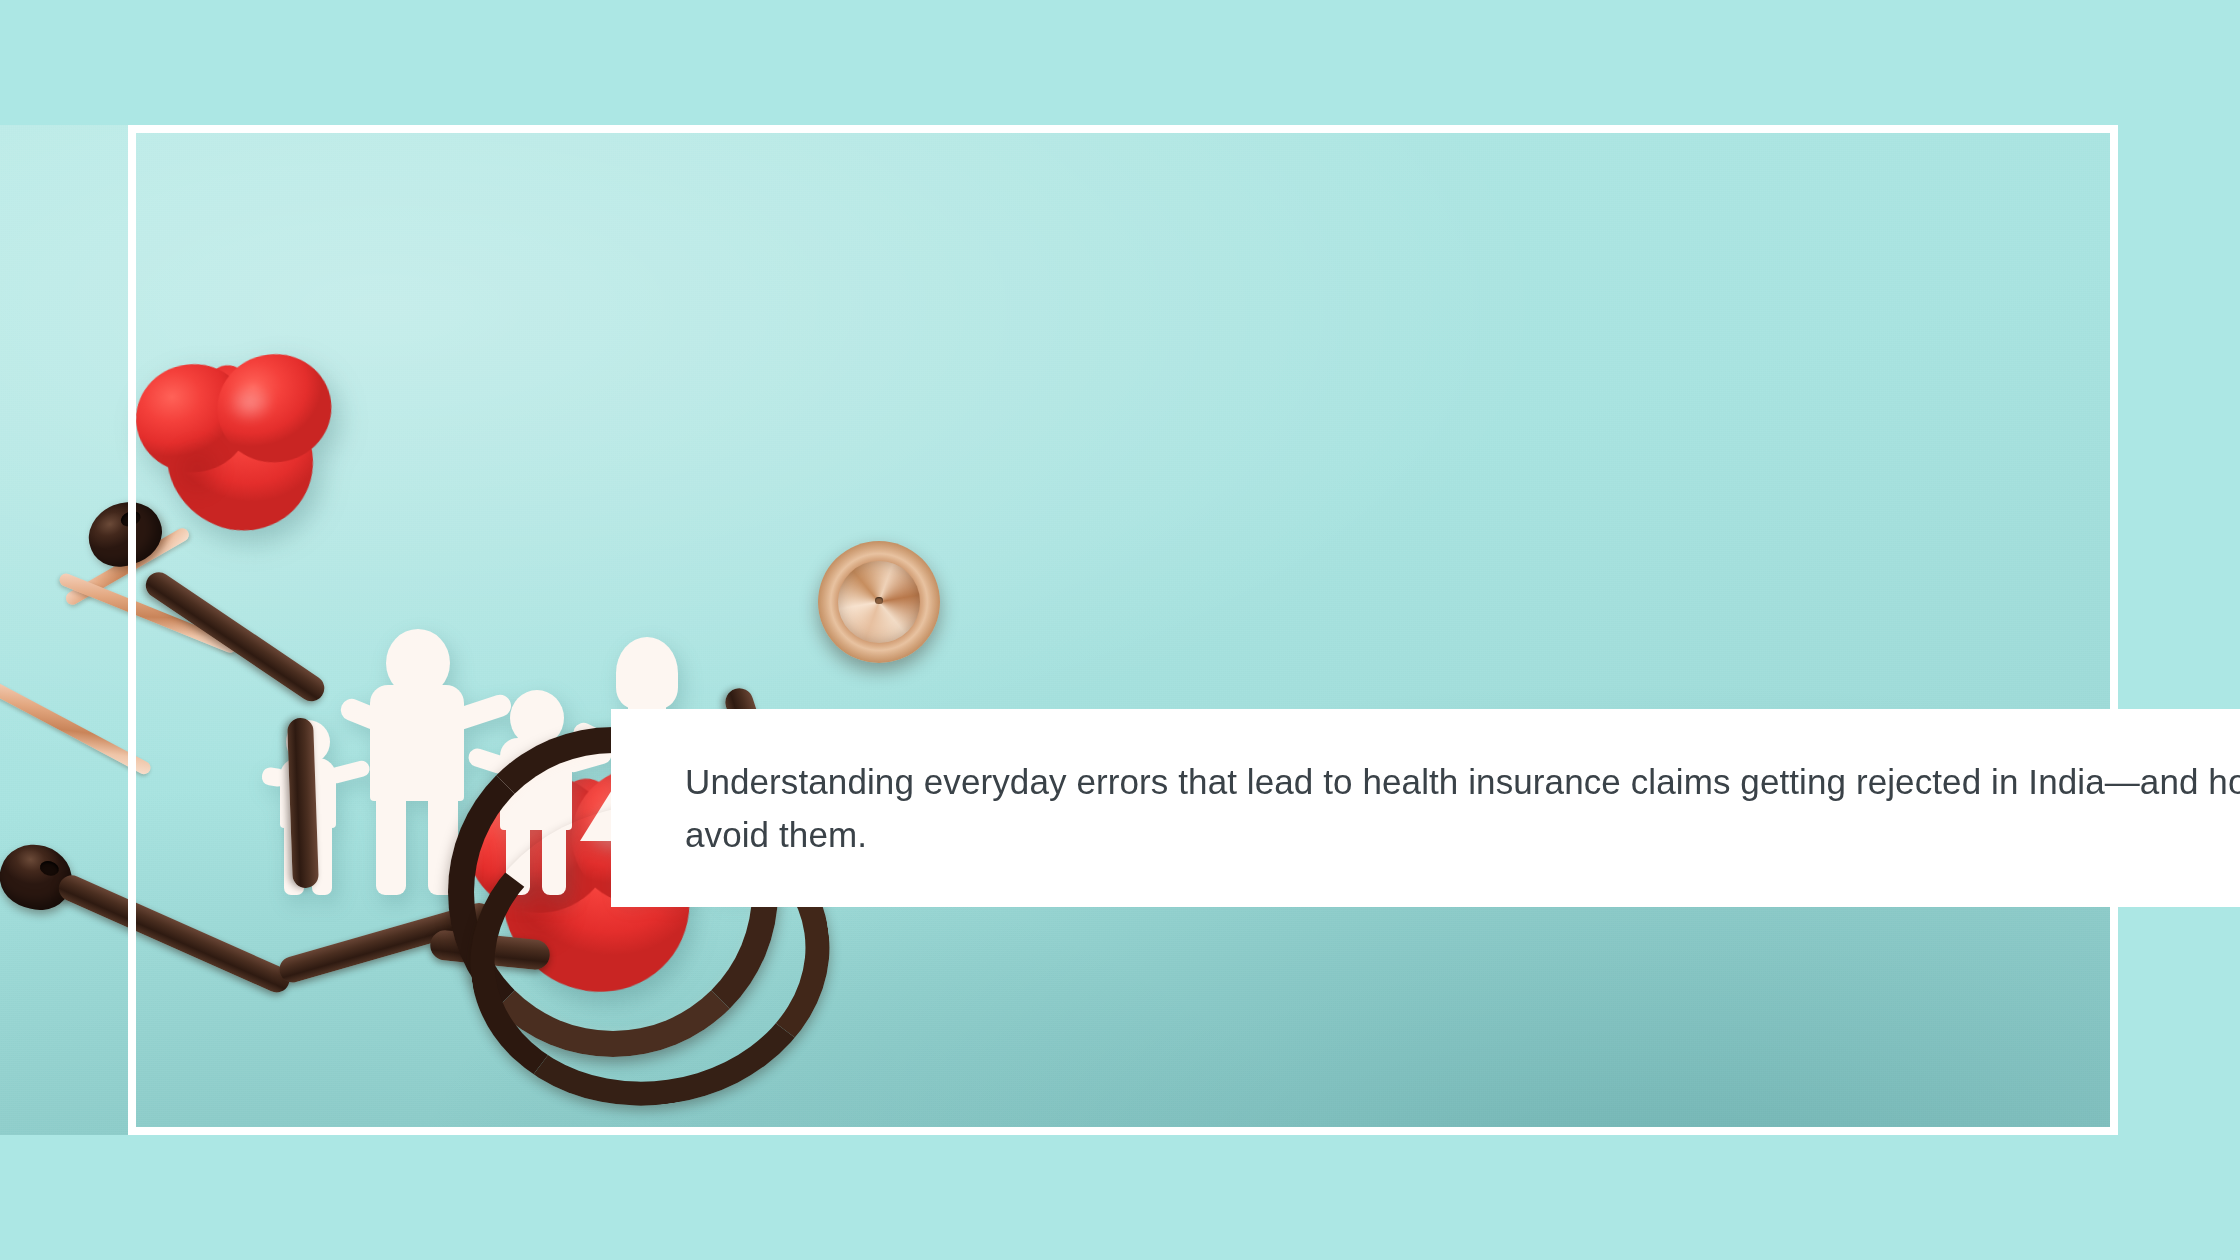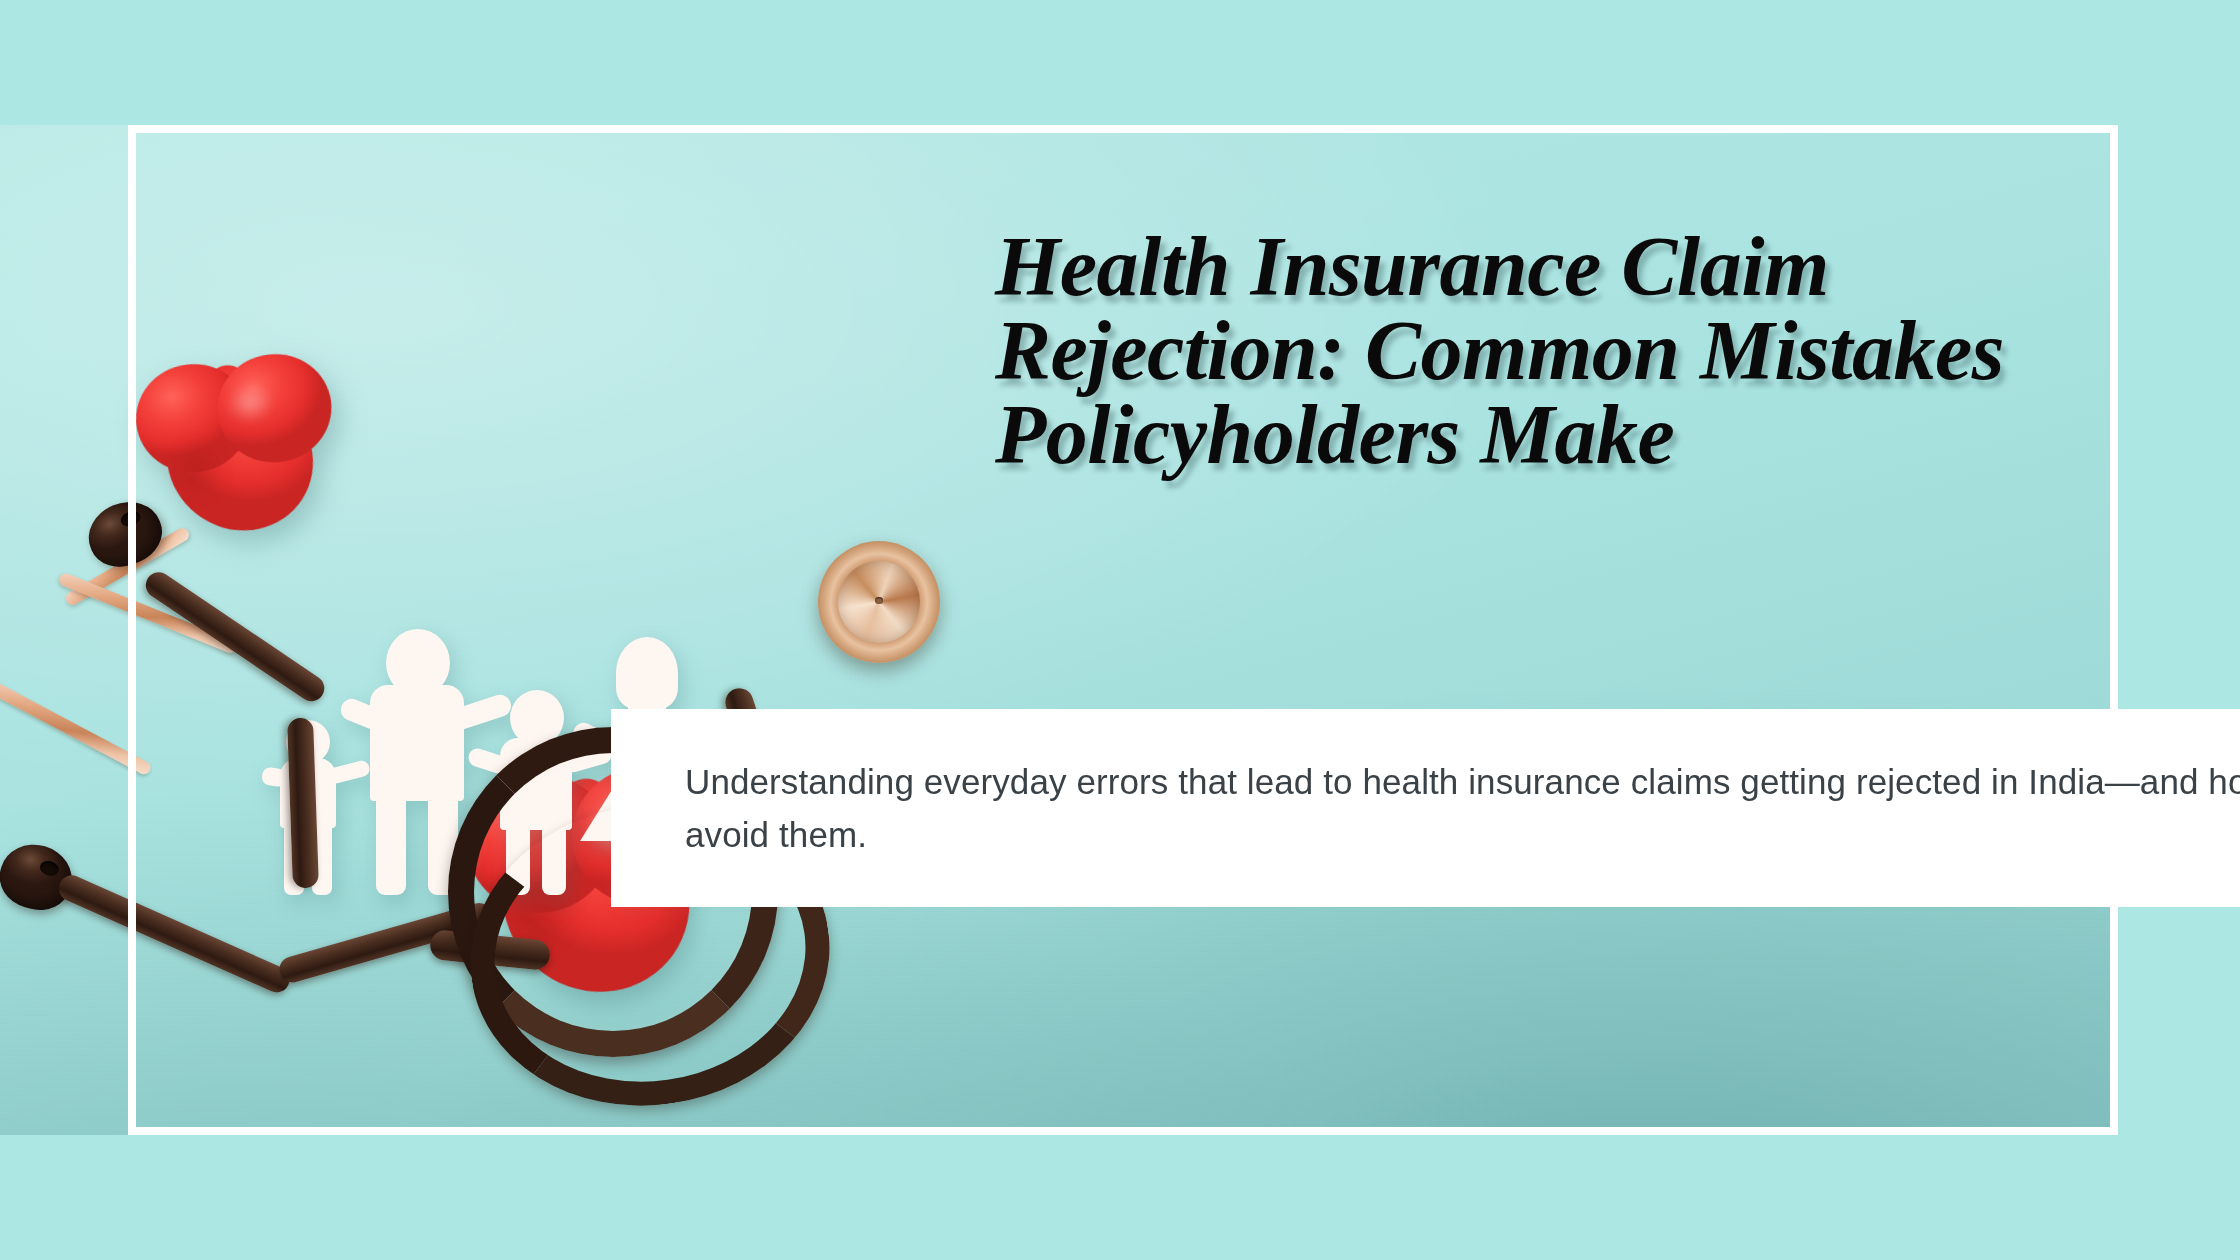--- a/index.html
+++ b/index.html
@@ -297,19 +297,18 @@
 
       <div class="chestpiece" style="left:818px; top:166px; width:122px; height:122px;">
         <div class="inner"></div>
         <div class="pin"></div>
       </div>
     </div>
   </div>
 
   <div id="frame"></div>
 
-  <h1 id="title">Health Insurance Claim Rejection: Common Mistakes Policyholders Make</h1>
 
   <div id="subtitle-card">
     <p id="subtitle-text">Understanding everyday errors that lead to health insurance claims getting rejected in India—and how to avoid them.</p>
   </div>
 
 </div>
 
 </body></html>

